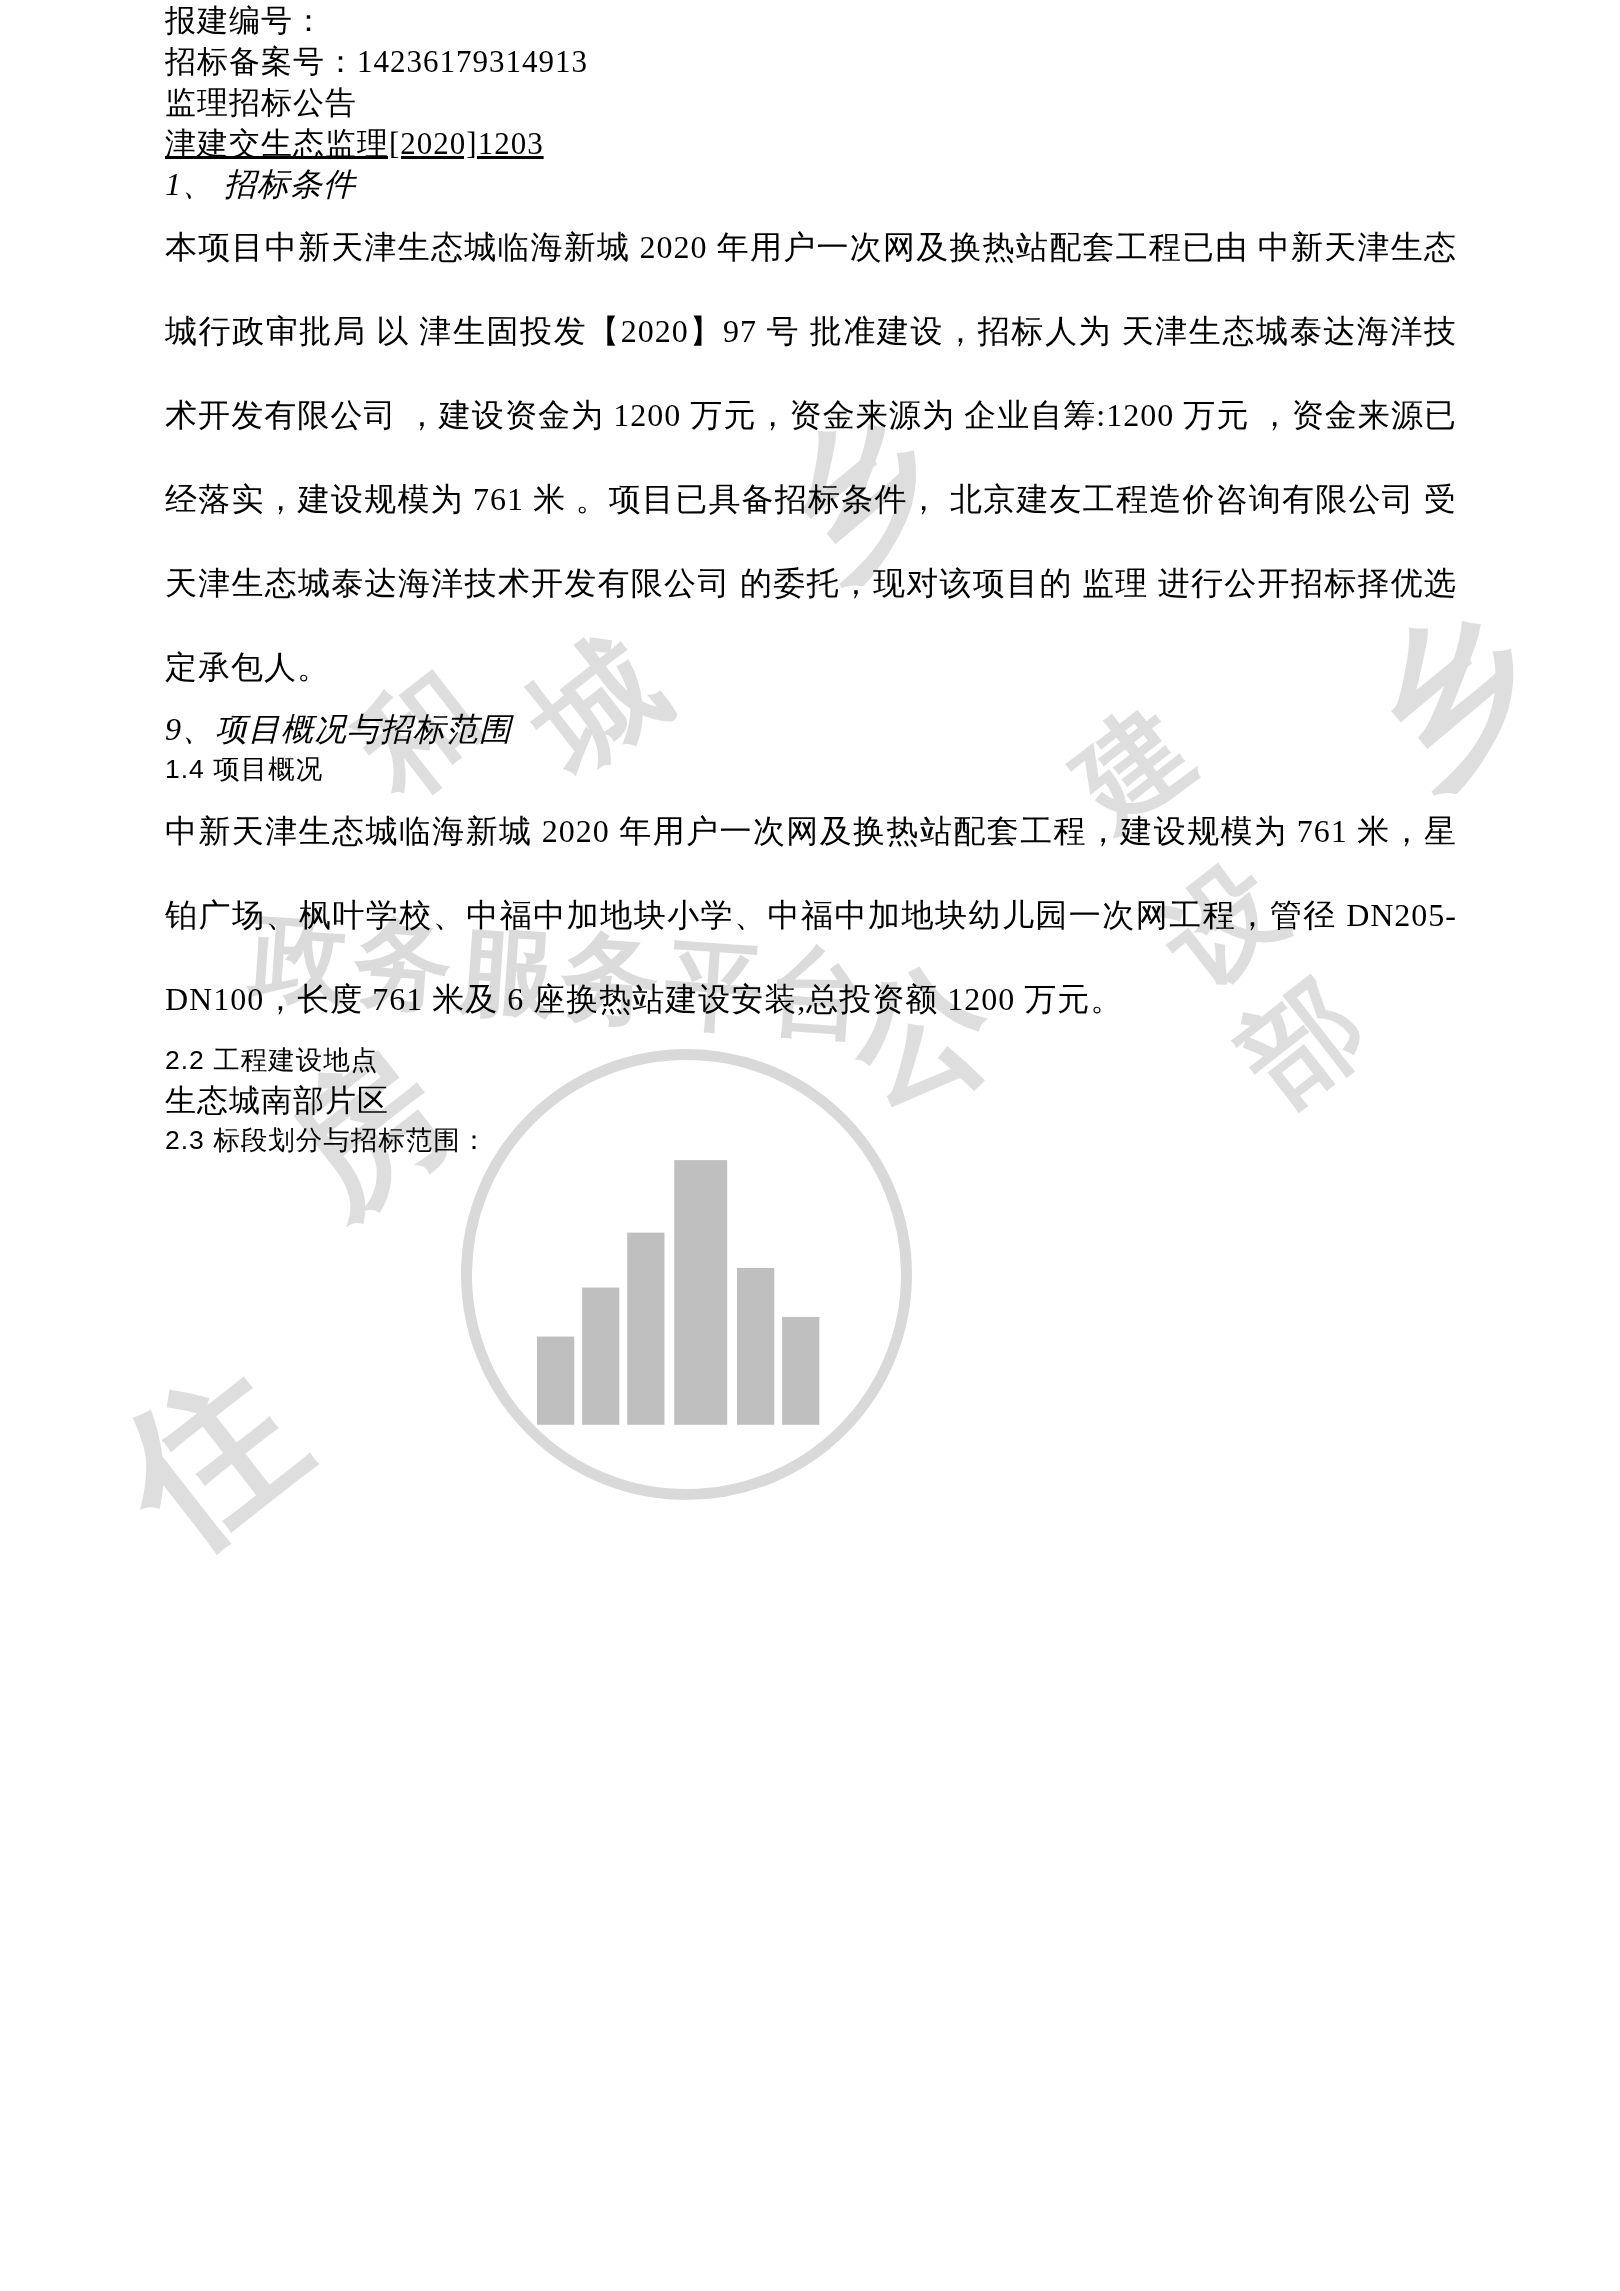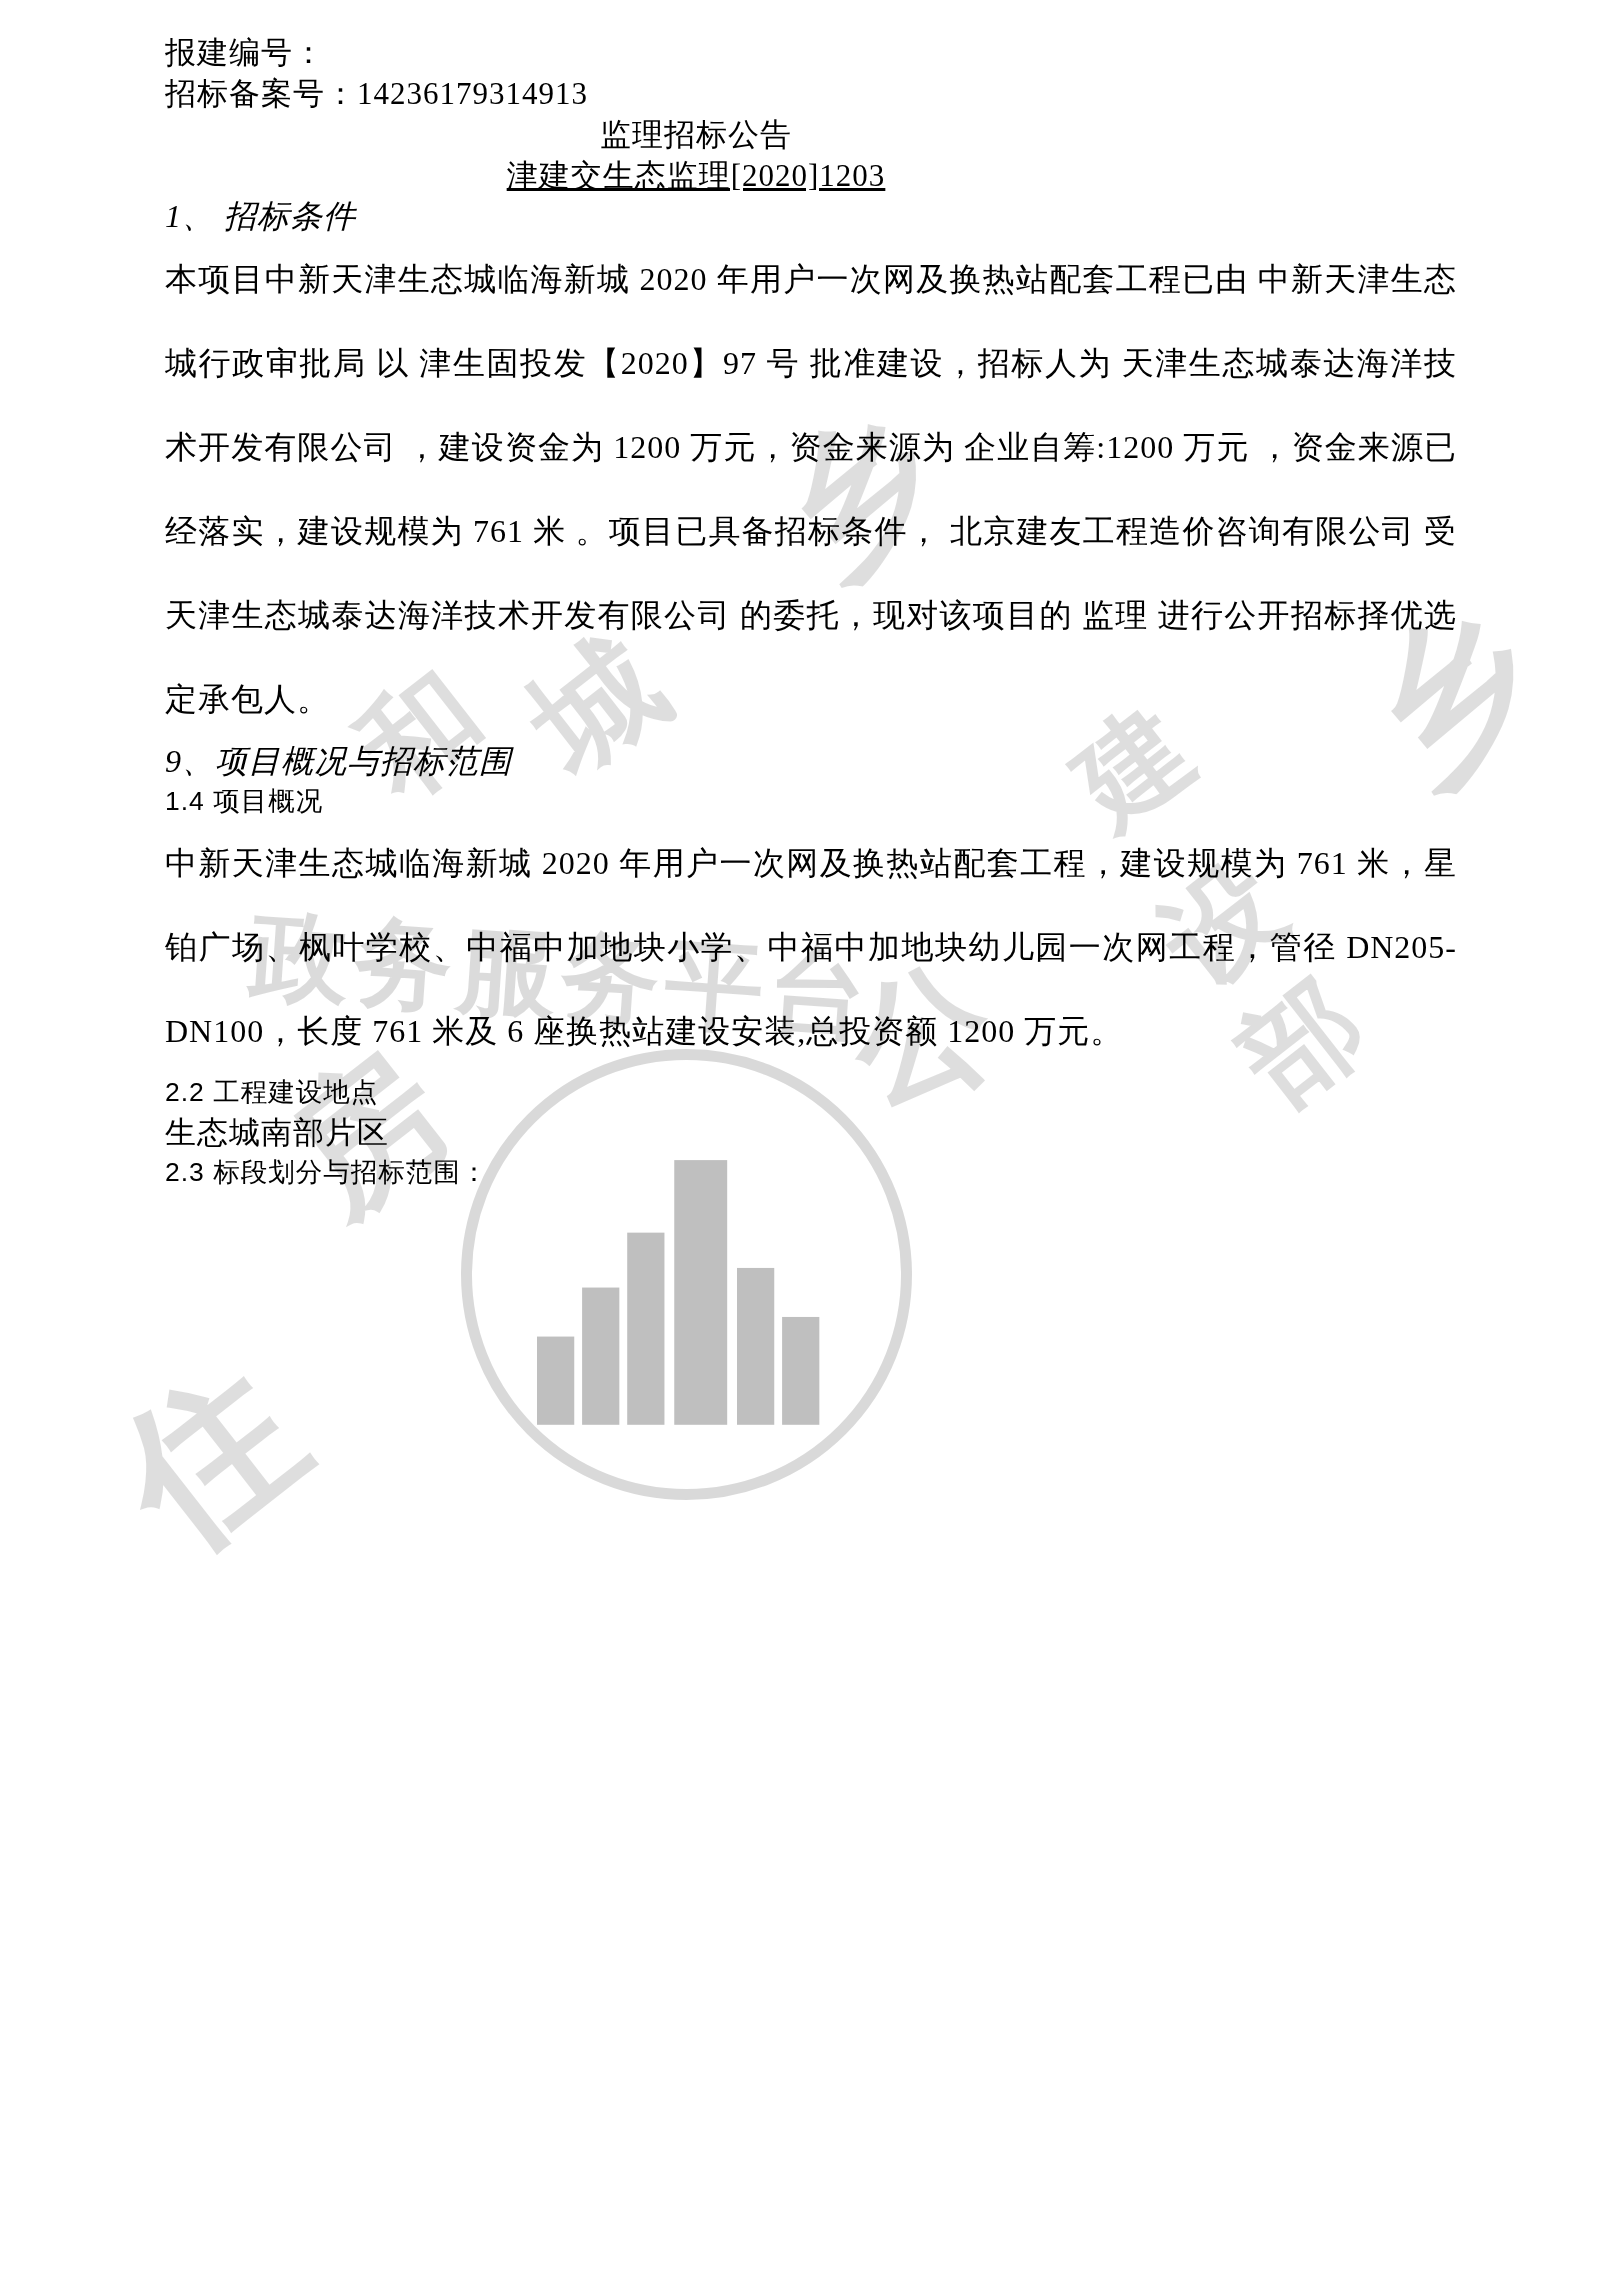--- a/index.html
+++ b/index.html
@@ -44,26 +44,25 @@
     border-radius:50%;
     box-sizing:border-box;
   }
   .wm-emblem svg { position:absolute; left:65px; top:94px; }
 
   
   .content {
     position:relative;
     z-index:1;
     padding: 0 163px 0 165px;
-    margin-top: 32px;
   }
   .content p, .content h2, .content h3 { margin:0; font-weight:normal; }
 
   .line   { font-size:31px; line-height:41px; letter-spacing:1px; }
-  .center { text-align:center; padding-right:230px; }
+  .center { padding-right:230px; }
 
   .heading-1 { font-size:32px; line-height:41px; font-weight:bold; letter-spacing:1px;font-style:italic; }
   .heading-2 { font-size:26.5px; line-height:39px; font-weight:bold; letter-spacing:1px;
                font-family:"Liberation Sans","DejaVu Sans",sans-serif; }
 
   .para {
     font-size:32px;
     line-height:84px;
     text-align:justify;
     letter-spacing:1px;

